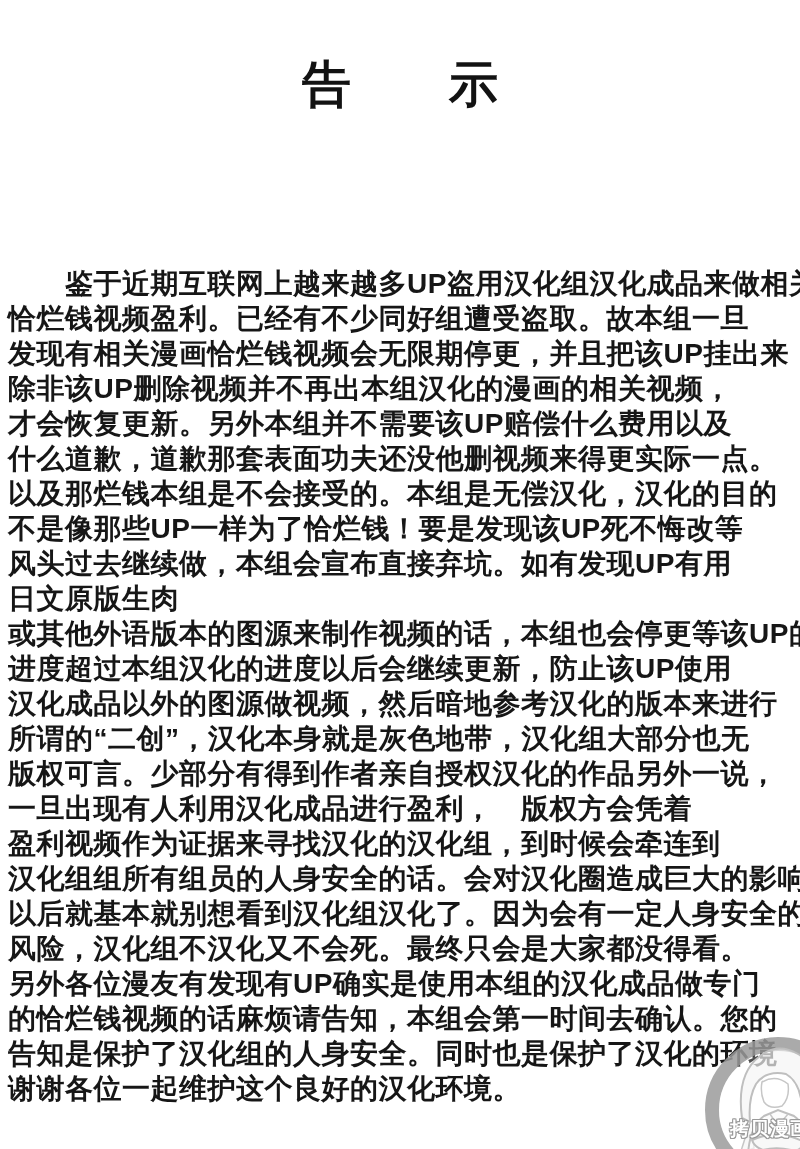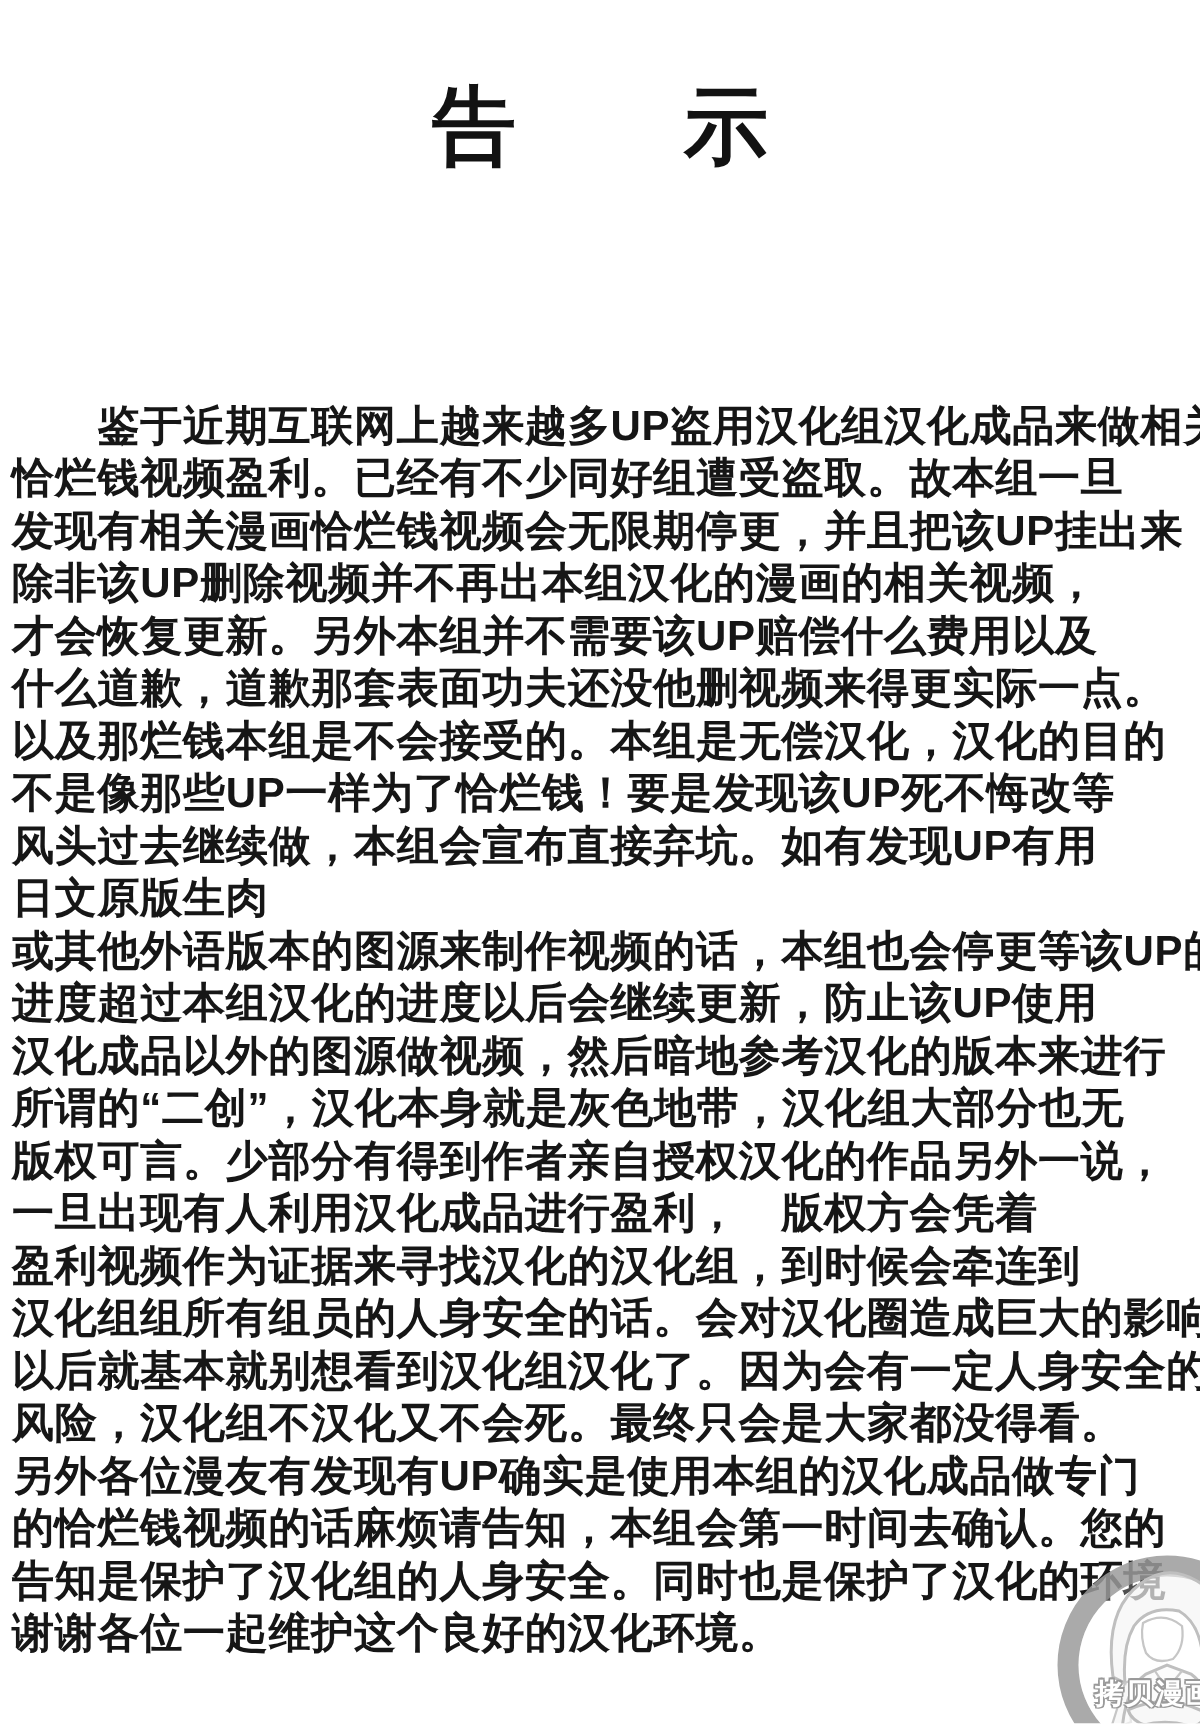--- a/index.html
+++ b/index.html
@@ -21,21 +21,21 @@
     overflow: hidden;
     background: #ffffff;
   }
   .notice-title {
     position: absolute;
     top: 48px;
     left: 0;
     width: 800px;
     margin: 0;
     text-align: center;
-    font-size: 56px;
+    font-size: 49px;
     line-height: 72px;
     font-weight: 900;
     color: #121212;
     letter-spacing: 0;
     white-space: pre;
   }
   .notice-body {
     position: absolute;
     top: 266px;
     left: 8px;

